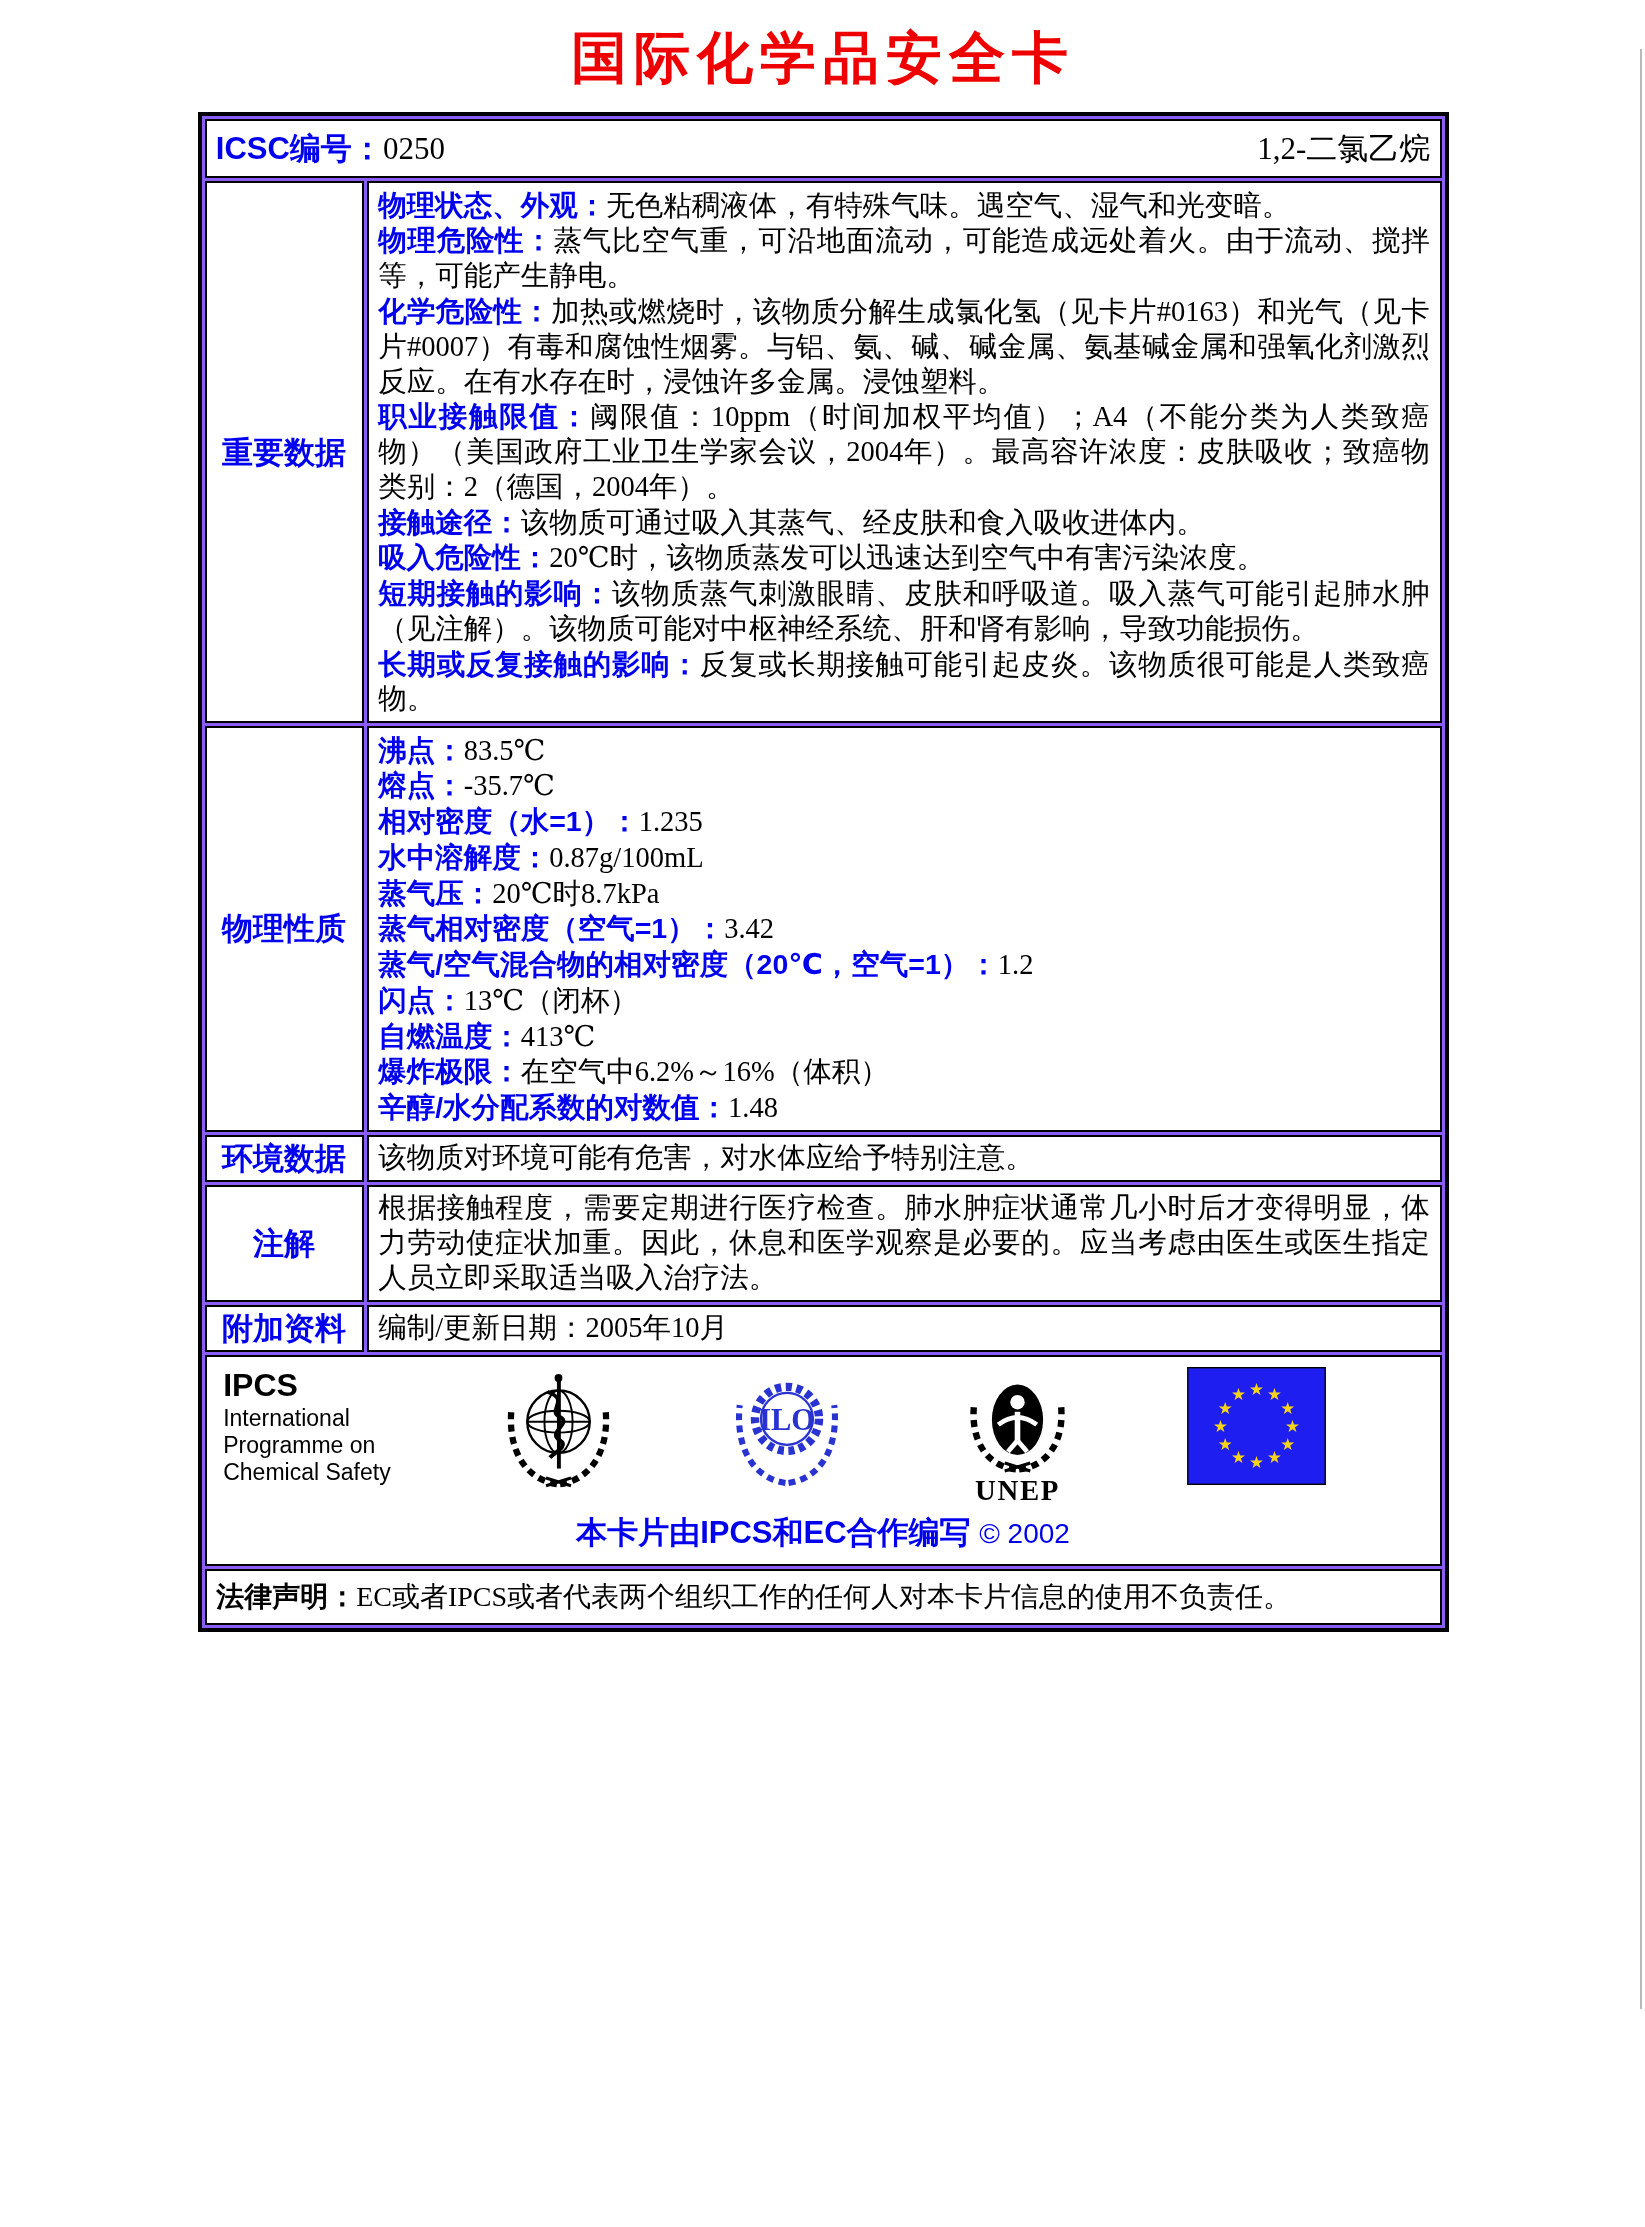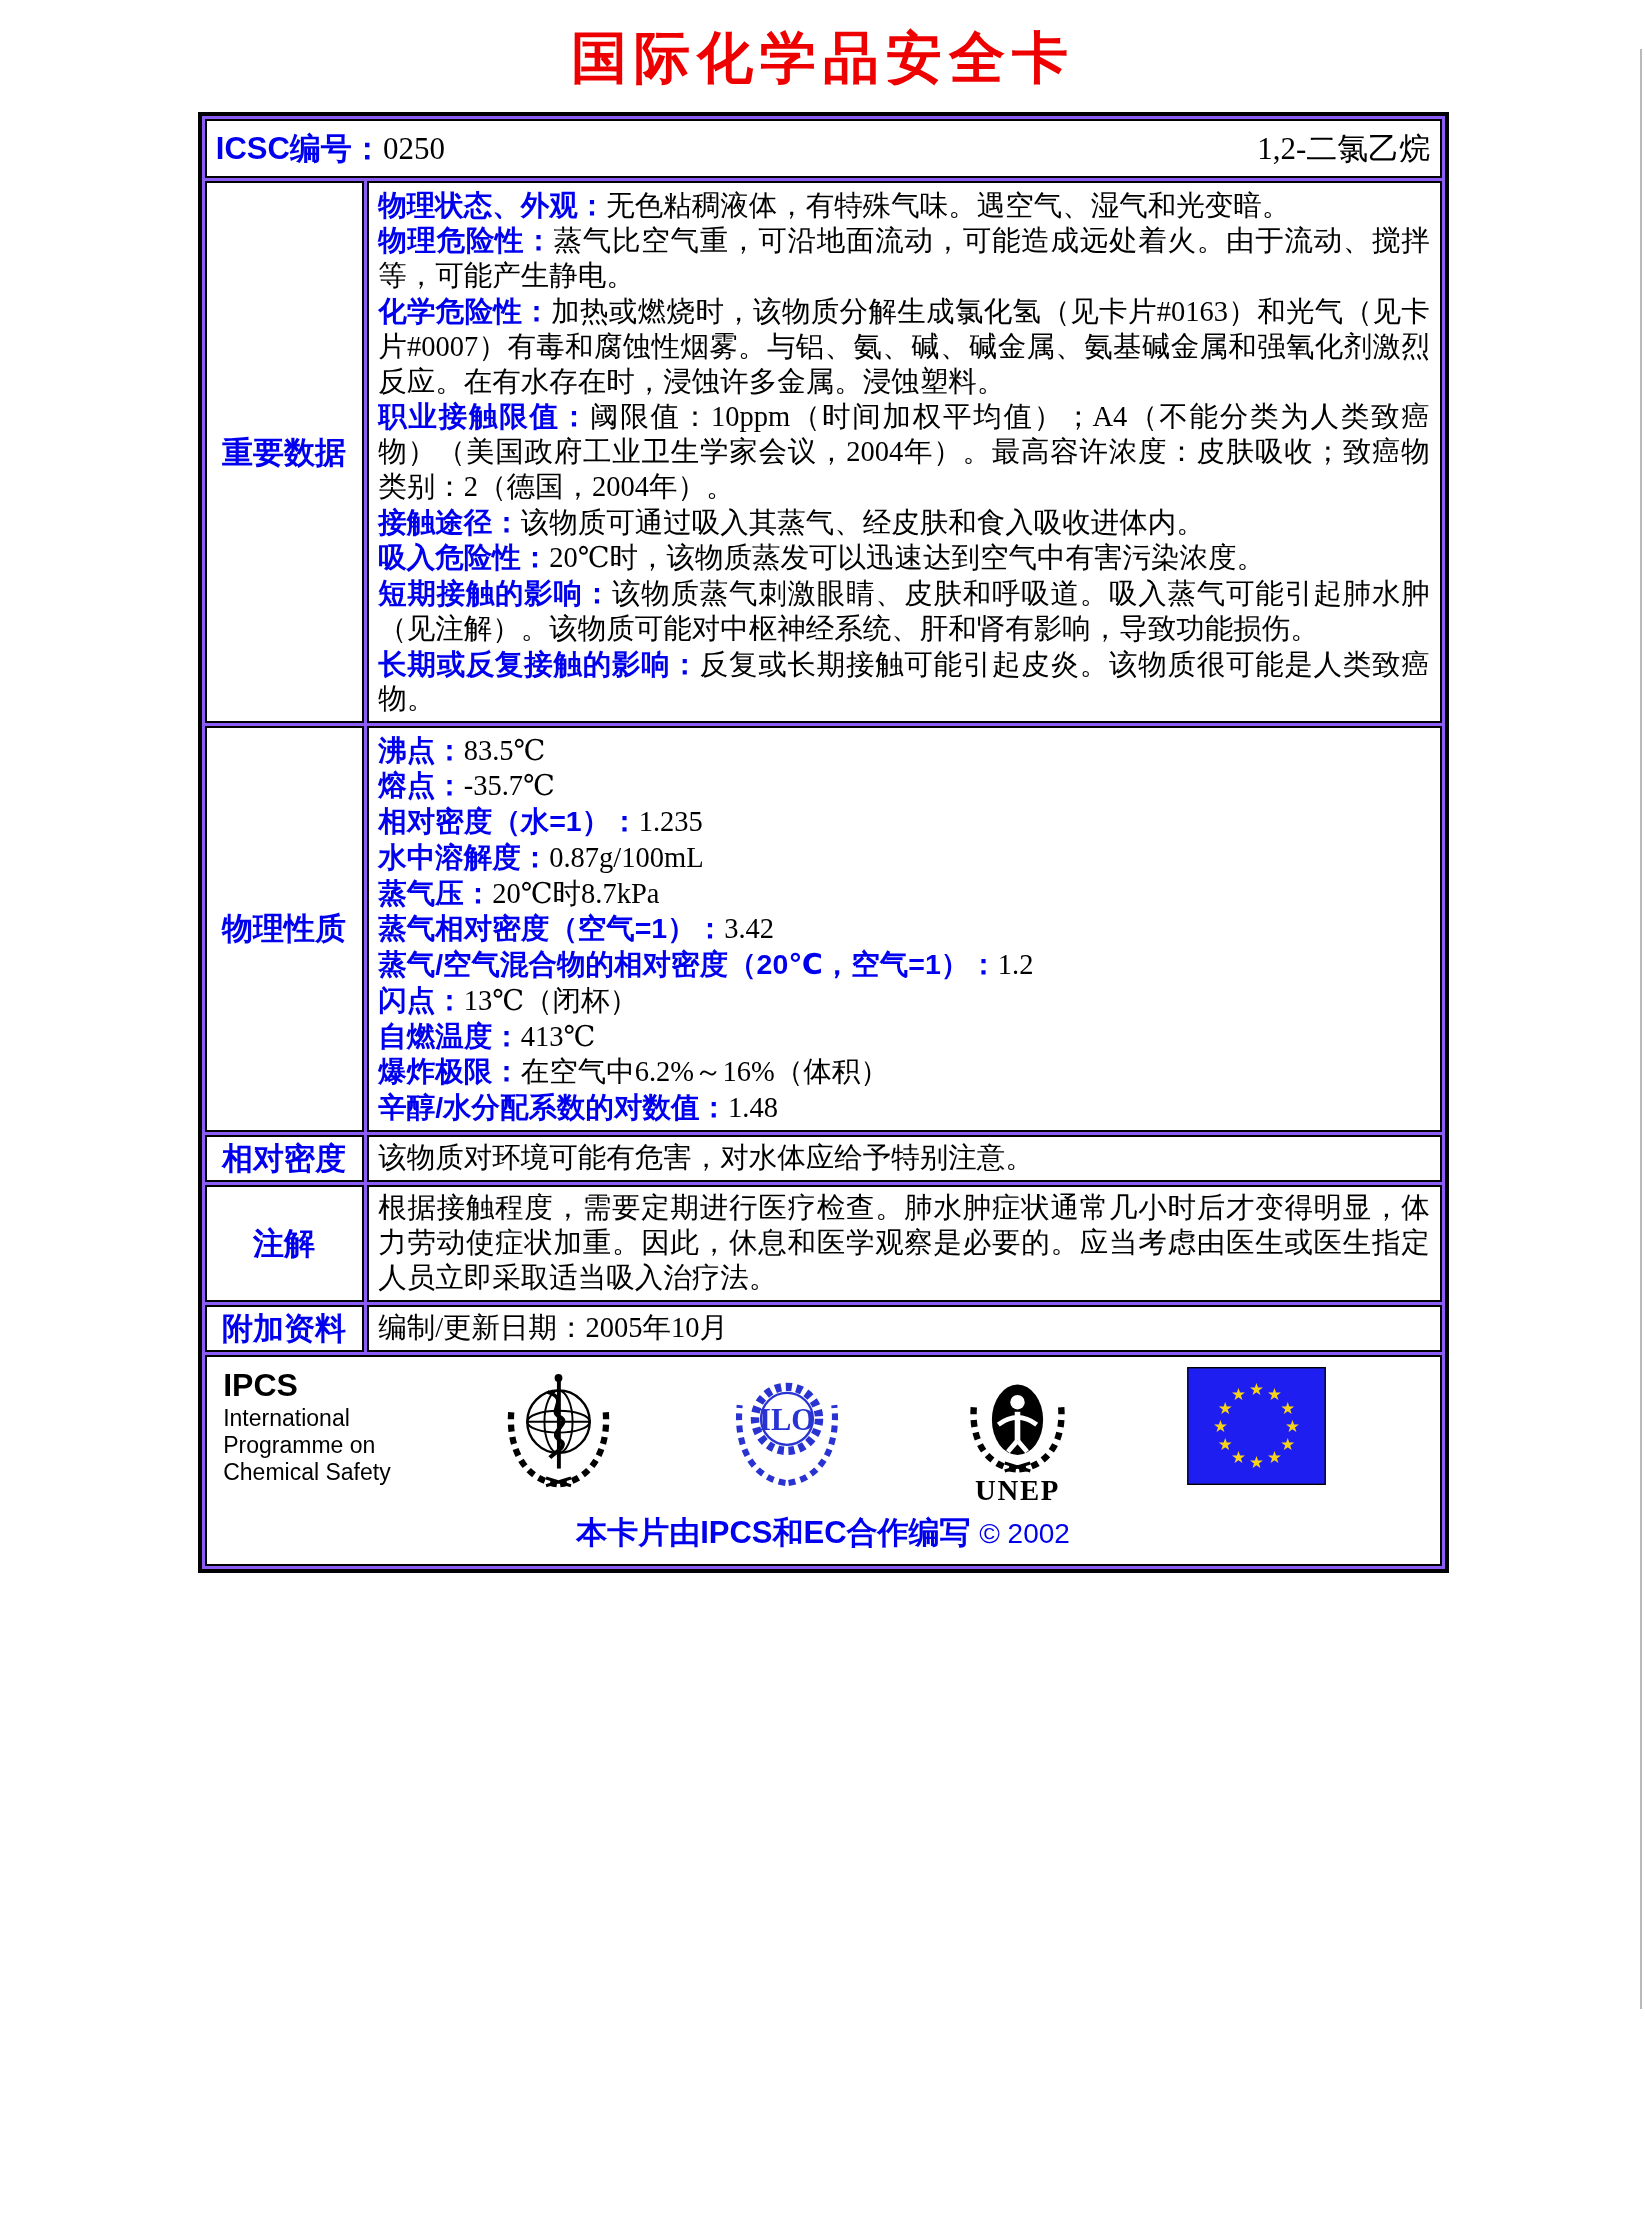--- a/index.html
+++ b/index.html
@@ -92,21 +92,21 @@
         <p class="para"><span class="flabel">蒸气相对密度（空气=1）：</span><span>3.42</span></p>
         <p class="para"><span class="flabel">蒸气/空气混合物的相对密度（20℃，空气=1）：</span><span>1.2</span></p>
         <p class="para"><span class="flabel">闪点：</span><span>13℃（闭杯）</span></p>
         <p class="para"><span class="flabel">自燃温度：</span><span>413℃</span></p>
         <p class="para"><span class="flabel">爆炸极限：</span><span>在空气中6.2%～16%（体积）</span></p>
         <p class="para"><span class="flabel">辛醇/水分配系数的对数值：</span><span>1.48</span></p>
       </td>
     </tr>
 
     <tr>
-      <td class="lblcell">相对密度</td>
+      <td class="lblcell">环境数据</td>
       <td class="content">该物质对环境可能有危害，对水体应给予特别注意。</td>
     </tr>
 
     <tr>
       <td class="lblcell">注解</td>
       <td class="content content-notes">根据接触程度，需要定期进行医疗检查。肺水肿症状通常几小时后才变得明显，体力劳动使症状加重。因此，休息和医学观察是必要的。应当考虑由医生或医生指定人员立即采取适当吸入治疗法。</td>
     </tr>
 
     <tr>
       <td class="lblcell">附加资料</td>
@@ -172,16 +172,21 @@
             <text x="74" y="48" text-anchor="middle" font-size="24" fill="#F7D417">★</text>
           </svg>
         </div>
         <div class="credit-line">
           <span>本卡片由IPCS和EC合作编写</span>
           <span class="copyright">© 2002</span>
         </div>
       </td>
     </tr>
 
+    <tr>
+      <td colspan="2" class="legal-cell">
+        <span class="legal-label">法律声明：</span><span>EC或者IPCS或者代表两个组织工作的任何人对本卡片信息的使用不负责任。</span>
+      </td>
+    </tr>
   </tbody>
     </table>
 </div>
 
 
 </body></html>

